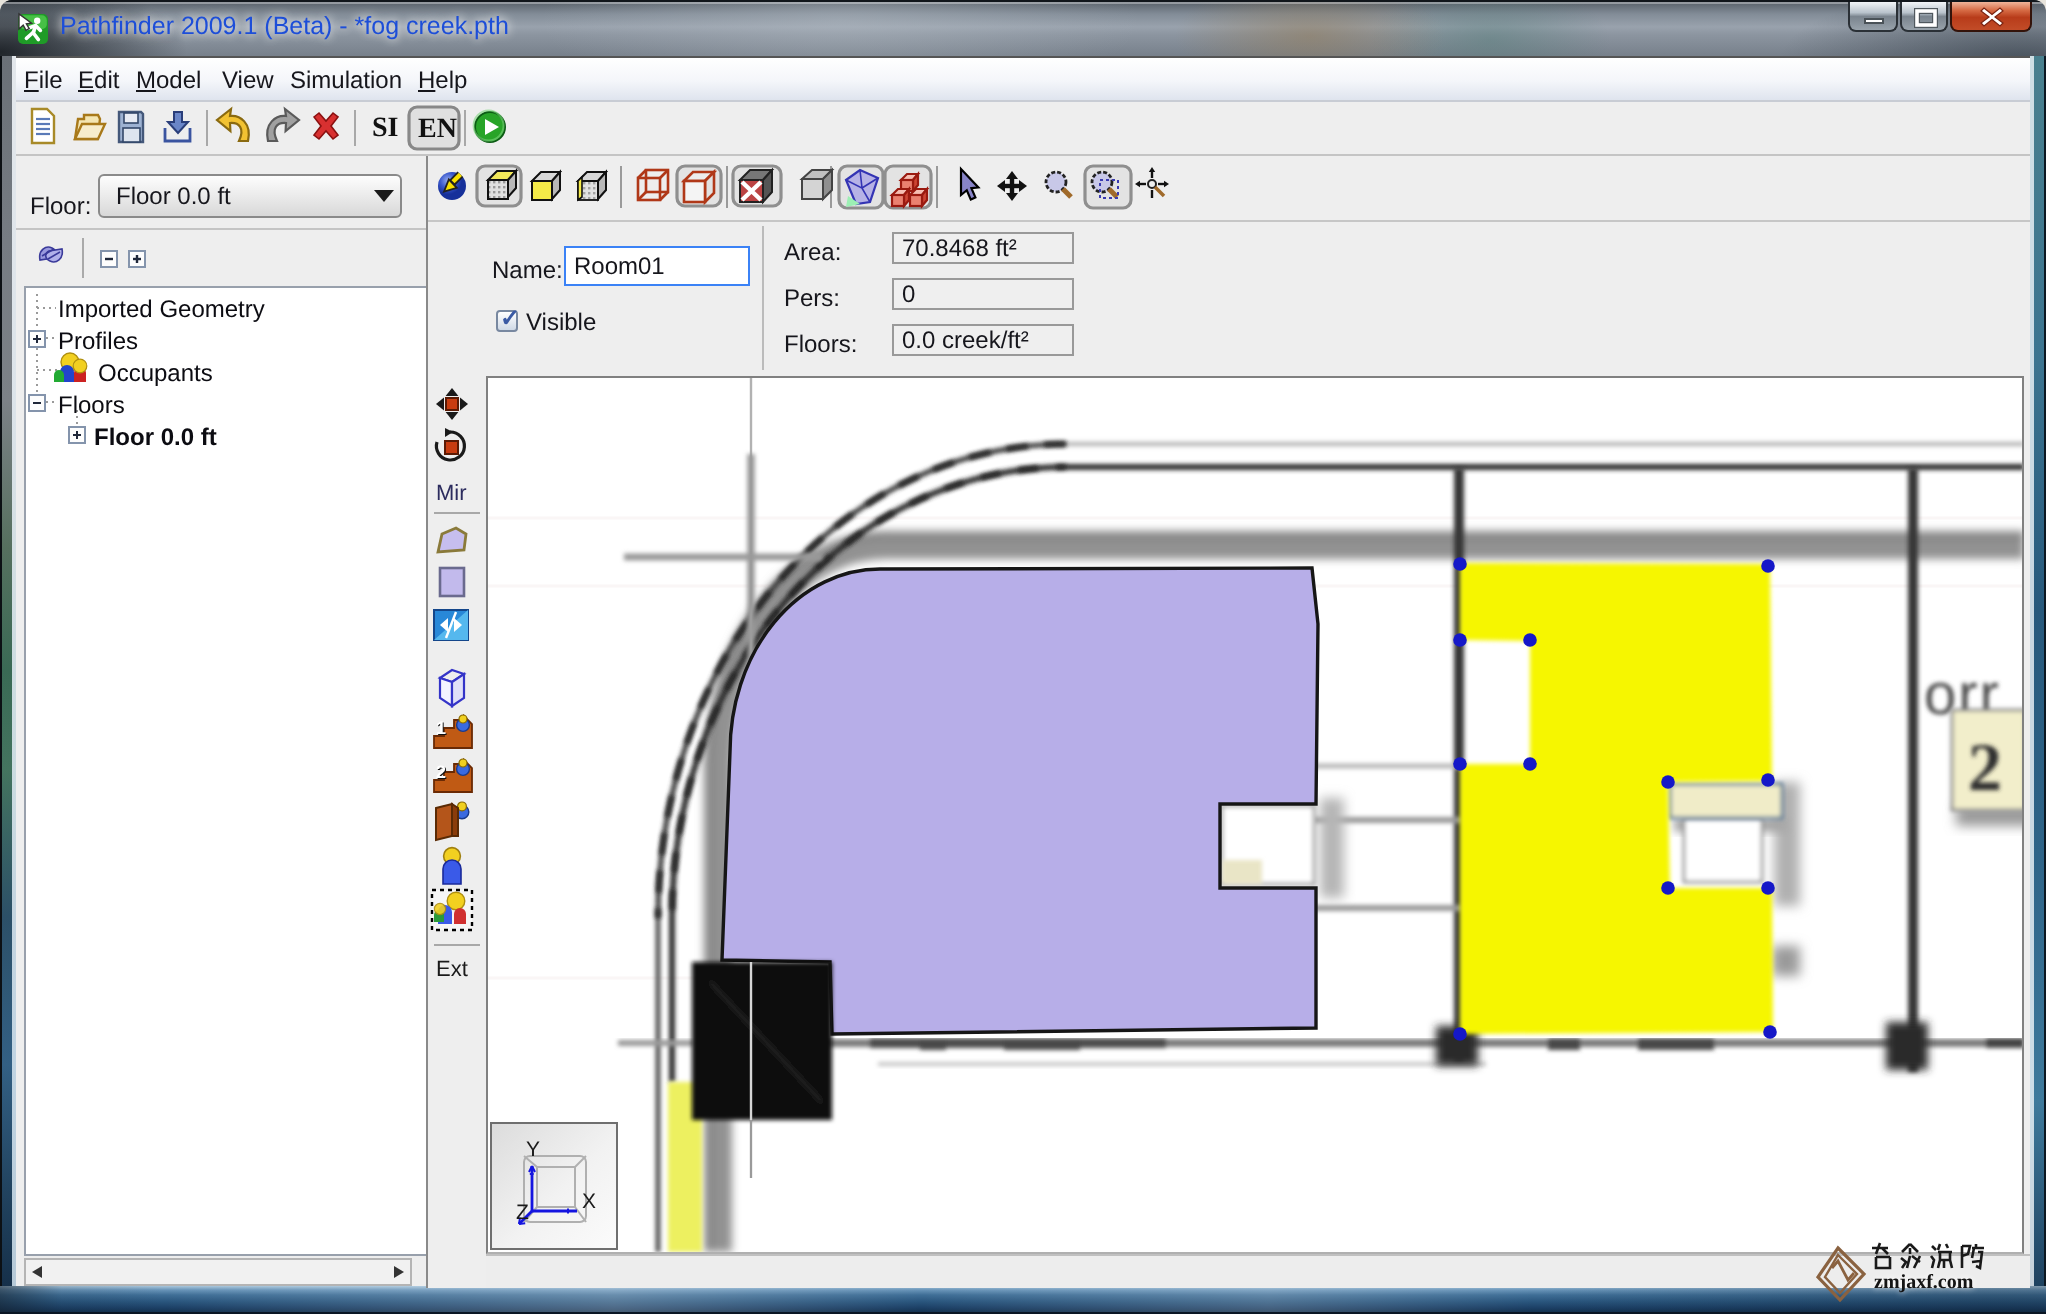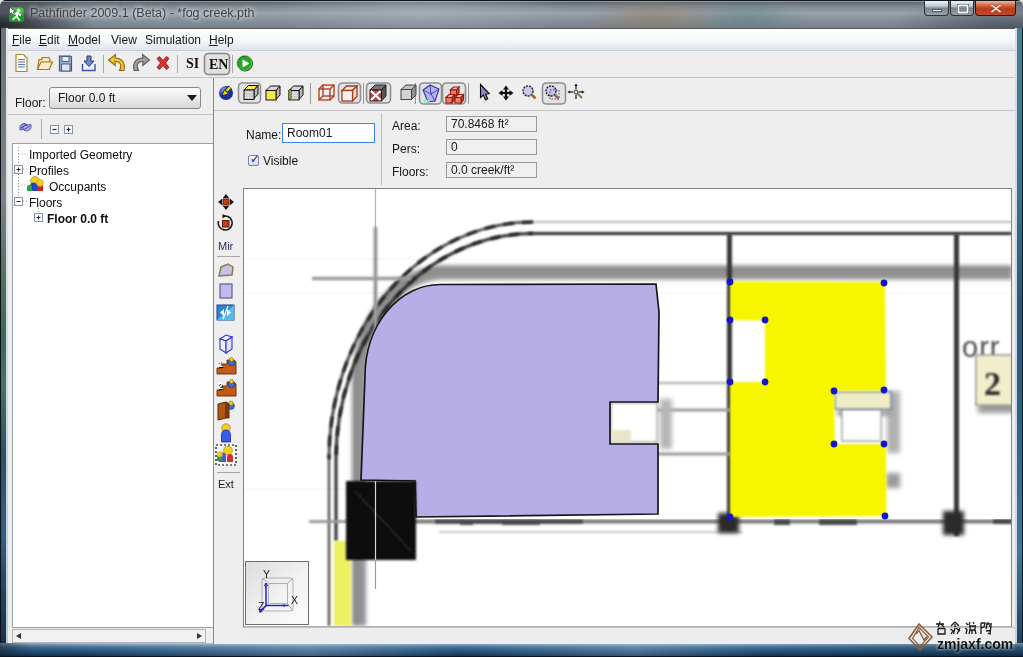--- a/index.html
+++ b/index.html
@@ -28,21 +28,21 @@
   <rect x="1" y="1" width="15" height="15" rx="2.5" fill="#1f9b27"></rect>
   <rect x="1.6" y="1.6" width="13.8" height="7" rx="2.5" fill="#51c94f" opacity=".8"></rect>
   <g stroke="#fff" stroke-width="1.8" stroke-linecap="round" fill="none">
     <circle cx="10.6" cy="4.4" r="1.6" fill="#fff" stroke="none"></circle>
     <path d="M5.8 8.2 L9.8 6.8 L12.2 9.2"></path>
     <path d="M9.8 7 L8.6 10.4 L11.2 13.8"></path>
     <path d="M8.8 10 L5.2 13.2"></path>
   </g>
   <path d="M1.5 1 L1.5 8.5 L3.6 6.6 L5 9.2 L6.6 8.3 L5.2 5.9 L7.8 5.6 Z" fill="#fff" stroke="#333" stroke-width=".7"></path>
 </svg>
-<div class="a" style="left:30px;top:6px;font-size:12.5px;color:#404040;white-space:nowrap;
+<div class="a" style="left:30px;top:6px;font-size:12.5px;color:#1d4ed8;white-space:nowrap;
   text-shadow:0 0 4px rgba(255,255,255,.9),0 0 7px rgba(255,255,255,.55);">Pathfinder 2009.1 (Beta) - *fog creek.pth</div>
 
 <div class="a" style="left:924px;top:1px;width:92px;height:16px;">
   <div class="a" style="left:0;top:0;width:25px;height:15px;border-radius:0 0 4px 4px;border:1px solid #2a3036;border-top:none;
     background:linear-gradient(180deg,#f2f5f8 0%,#b9c3cc 38%,#7a848e 52%,#98a2ab 100%);">
     <div class="a" style="left:7px;top:8px;width:10px;height:3px;background:#fff;border:1px solid #4a5258;"></div>
   </div>
   <div class="a" style="left:26px;top:0;width:24px;height:15px;border-radius:0 0 4px 4px;border:1px solid #2a3036;border-top:none;
     background:linear-gradient(180deg,#f2f5f8 0%,#b9c3cc 38%,#7a848e 52%,#98a2ab 100%);">
     <svg class="a" style="left:6px;top:3px;" width="12" height="10" viewBox="0 0 12 10">
@@ -621,15 +621,15 @@
           <path d="M5 1 L1 5 M5 1 L9 5 M5 3 V6 M0.5 8 L3 10 L1 13 M5 7 L3.5 13 M6 7 L10 10 M10 7 L7 13"></path>
         </g>
       <g transform="translate(30,0)">
           <path d="M1 2 L3 4 M0.5 7 L2 9 L1 13 M5 1 L4 4 M8 1 L9 3 M4 5 H11 M5 5 V9 H10 V5 M5 9 L4 13 M7 9 V13 M10 9 L11 13"></path>
         </g>
       <g transform="translate(45,0)">
           <path d="M1 2 V13 M1 2 H5 L4 6 L1 7 M6 3 H12 M8 1 V3 M7 3 L6 8 M9 5 H11 L10 13 L8 12 M6 10 L10 9.5"></path>
         </g>
     </g>
   </svg>
-  <div class="a" style="left:32px;top:17px;font-size:14px;font-weight:bold;color:#141414;white-space:nowrap;font-family:Liberation Sans, sans-serif;
+  <div class="a" style="left:32px;top:17px;font-size:10px;font-weight:bold;color:#141414;white-space:nowrap;font-family:Liberation Serif, serif;
     text-shadow:0 0 3px #fff;">zmjaxf.com</div>
 </div>
 
 </body></html>

